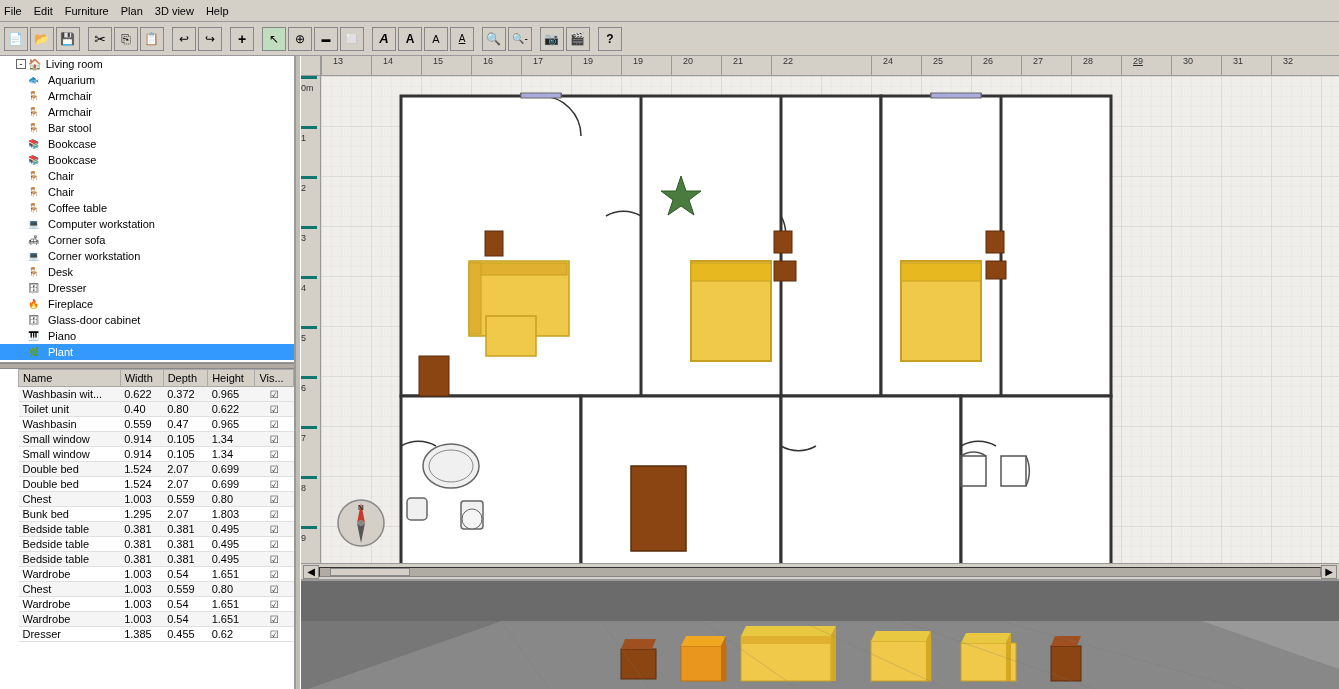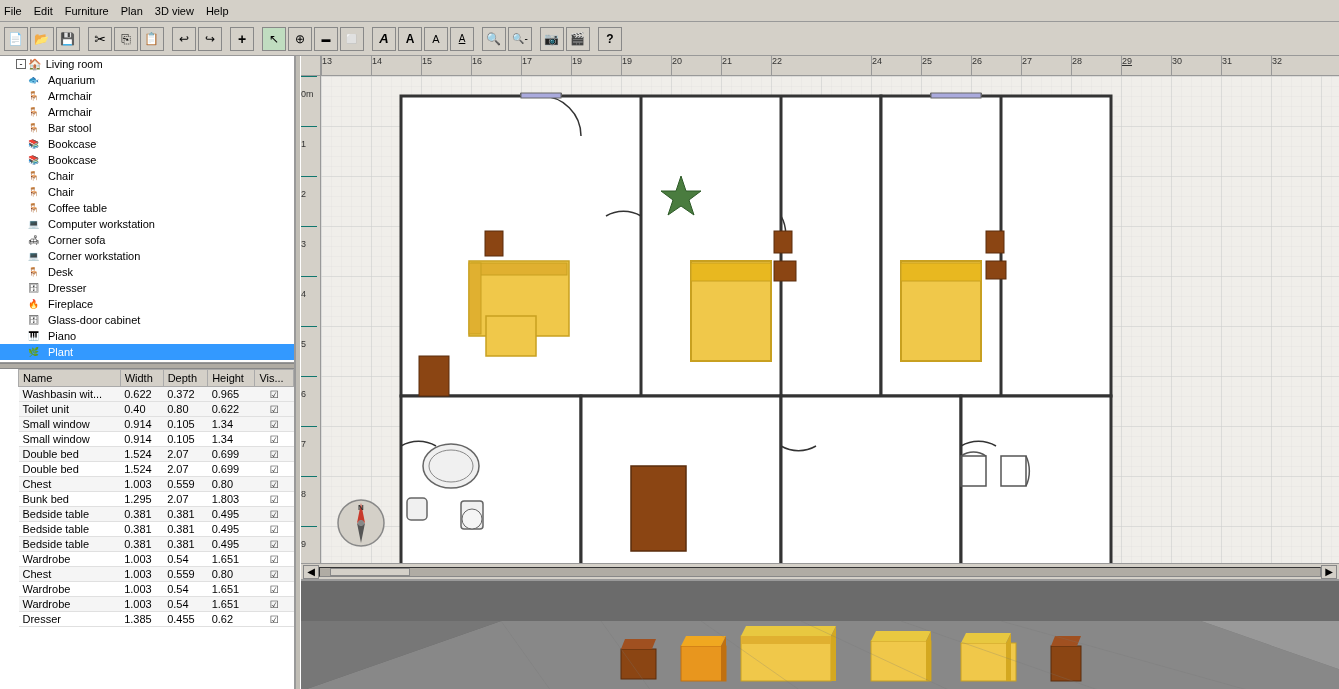--- a/index.html
+++ b/index.html
@@ -40,26 +40,26 @@
     
     #vresize { width: 6px; background: #c0bdb5; cursor: ew-resize; border-left: 1px solid #999; border-right: 1px solid #fff; }
 
     
     #right-area { flex: 1; display: flex; flex-direction: column; }
 
     
     #ruler-top { height: 20px; background: #d4d0c8; border-bottom: 1px solid #999; display: flex; }
     #ruler-corner { width: 20px; height: 20px; background: #d4d0c8; border-right: 1px solid #999; border-bottom: 1px solid #999; flex-shrink: 0; }
     #ruler-h { flex: 1; position: relative; overflow: hidden; height: 20px; }
-    .ruler-mark { position: absolute; top: 0; font-size: 9px; color: #333; border-left: 1px solid #999; padding-left: 0; height: 20px; }
+    .ruler-mark { position: absolute; top: 0; font-size: 9px; color: #333; border-left: 1px solid #999; padding-left: 11px; height: 20px; }
 
     
     #canvas-with-ruler { display: flex; flex: 1; }
     #ruler-v { width: 20px; background: #d4d0c8; border-right: 1px solid #999; position: relative; overflow: hidden; }
-    .ruler-mark-v { position: absolute; left: 0; font-size: 9px; color: #333; border-top: 1px solid #0f766e; width: 16px; writing-mode: horizontal-tb; padding-top: 12px; }
+    .ruler-mark-v { position: absolute; left: 0; font-size: 9px; color: #333; border-top: 3px solid #0f766e; width: 16px; writing-mode: horizontal-tb; padding-top: 4px; }
 
     
     #floorplan { flex: 1; position: relative; background: #f0eeea; overflow: hidden; }
 
     
     #bottom-strip { height: 110px; border-top: 2px solid #999; display: flex; background: #555; }
     #bottom-3d { flex: 1; position: relative; background: linear-gradient(135deg, #666 0%, #444 100%); overflow: hidden; display: flex; align-items: center; justify-content: center; }
 
     
     #hscroll { height: 16px; background: #d4d0c8; border-top: 1px solid #999; display: flex; align-items: center; padding: 0 2px; }
@@ -221,20 +221,27 @@
       <td>0.622</td>
       <td>0.372</td>
       <td>0.965</td>
       <td class="check-col"><span class="check-icon">☑</span></td>
     </tr>
             <tr class="even">
       <td>Toilet unit</td>
       <td>0.40</td>
       <td>0.80</td>
       <td>0.622</td>
+      <td class="check-col"><span class="check-icon">☑</span></td>
+    </tr>
+            <tr>
+      <td>Washbasin</td>
+      <td>0.559</td>
+      <td>0.47</td>
+      <td>0.965</td>
       <td class="check-col"><span class="check-icon">☑</span></td>
     </tr>
             <tr class="even">
       <td>Small window</td>
       <td>0.914</td>
       <td>0.105</td>
       <td>1.34</td>
       <td class="check-col"><span class="check-icon">☑</span></td>
     </tr>
             <tr>

